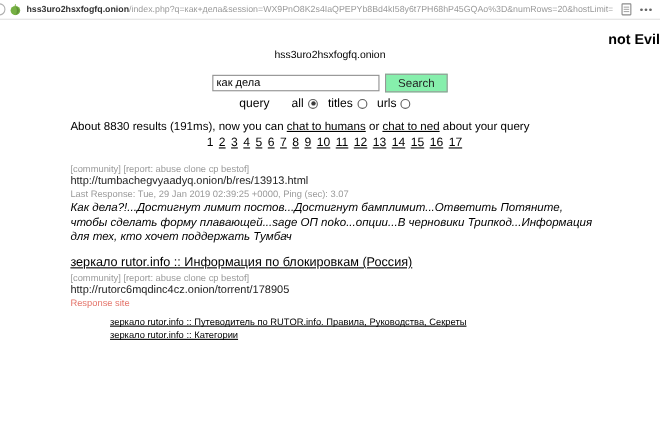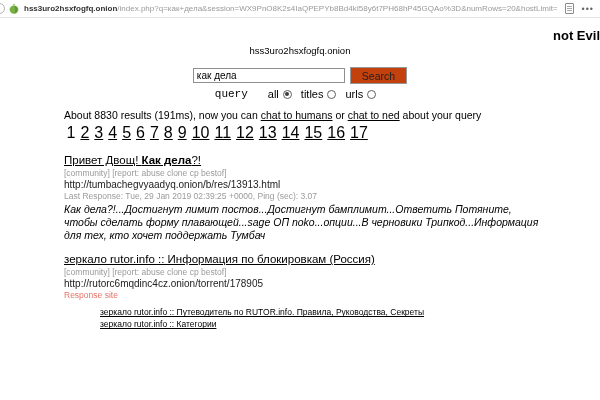--- a/index.html
+++ b/index.html
@@ -23,37 +23,37 @@
 
   
   .page { padding-top:10px; }
   .site-title { text-align:right; font-size:13px; font-weight:bold; }
   .site-domain { text-align:center; font-size:9.5px; margin-top:2px; }
 
   .search-row { display:flex; justify-content:center; align-items:center;
     margin-top:11px; gap:5px; }
   .search-input { width:152px; height:15px; font-size:10px; border:1px solid #8f8f8f;
     padding:0 3px; font-family:"Liberation Sans", sans-serif; }
-  .search-btn { height:17px; font-size:10.5px; background:#c2410c; color:#222;
+  .search-btn { height:17px; font-size:10.5px; background:#86efac; color:#222;
     border:1px solid #979797; padding:0 11px; font-family:"Liberation Sans", sans-serif; }
 
   .query-row { display:flex; justify-content:center; align-items:center;
     margin-top:4px; font-size:11px; }
-  .query-label { margin-right:20px;font-family:Liberation Mono, monospace; }
+  .query-label { margin-right:20px; }
   .opt { display:flex; align-items:center; margin-right:9px; }
   .radio { width:9px; height:9px; border:1px solid #5f5f5f; border-radius:50%;
     display:inline-block; margin-left:4px; position:relative; background:#fff; }
   .radio.checked::after { content:''; position:absolute; left:1.5px; top:1.5px;
     right:1.5px; bottom:1.5px; background:#3c3c3c; border-radius:50%; }
 
   
   .content { margin:9px 56px 0 64px; }
   .results-info { font-size:10.5px; }
   .ilink { text-decoration:underline; cursor:pointer; }
-  .pagination { margin-top:3px; font-size:16px; }
+  .pagination { text-align:center; margin-top:3px; font-size:11px; }
   .page-link { margin:0 2.5px; text-decoration:underline; cursor:pointer; }
   .page-link.current { text-decoration:none; }
 
   .result { margin-top:12px; }
   .result-title { font-size:11.5px; text-decoration:underline; cursor:pointer; }
   .result-meta { font-size:8.5px; color:#9a9a9a; margin-top:2px; }
   .result-url { font-size:10px; color:#222; margin-top:1px; }
   .official { font-size:8.5px; color:#e4746a; margin-top:1px; }
   .official:empty { display:none; }
   .last-response { font-size:8.5px; color:#9a9a9a; margin-top:1px; }
@@ -101,21 +101,20 @@
       <span class="radio"></span>
     </span>
   </div>
 
   <div class="content">
     <div class="results-info"><span>About 8830 results (191ms), now you can </span><span class="ilink">chat to humans</span><span> or </span><span class="ilink">chat to ned</span><span> about your query</span></div>
 
     <div class="pagination"><span class="page-link current">1</span><span class="page-link">2</span><span class="page-link">3</span><span class="page-link">4</span><span class="page-link">5</span><span class="page-link">6</span><span class="page-link">7</span><span class="page-link">8</span><span class="page-link">9</span><span class="page-link">10</span><span class="page-link">11</span><span class="page-link">12</span><span class="page-link">13</span><span class="page-link">14</span><span class="page-link">15</span><span class="page-link">16</span><span class="page-link">17</span></div>
 
     <div class="result">
-      <div class="result-title"><span>Привет Двощ! </span><b>Как дела</b><span>?!</span></div>
       <div class="result-meta">[community] [report: abuse clone cp bestof]</div>
       <div class="result-url">http://tumbachegvyaadyq.onion/b/res/13913.html</div>
 
       <div class="last-response">Last Response: Tue, 29 Jan 2019 02:39:25 +0000, Ping (sec): 3.07</div>
       <div class="snippet">Как дела?!...Достигнут лимит постов...Достигнут бамплимит...Ответить Потяните, чтобы сделать форму плавающей...sage ОП noko...опции...В черновики Трипкод...Информация для тех, кто хочет поддержать Тумбач</div>
     </div>
 
     <div class="result">
       <div class="result-title"><span>зеркало rutor.info :: Информация по блокировкам (Россия)</span><b></b><span></span></div>
       <div class="result-meta">[community] [report: abuse clone cp bestof]</div>

